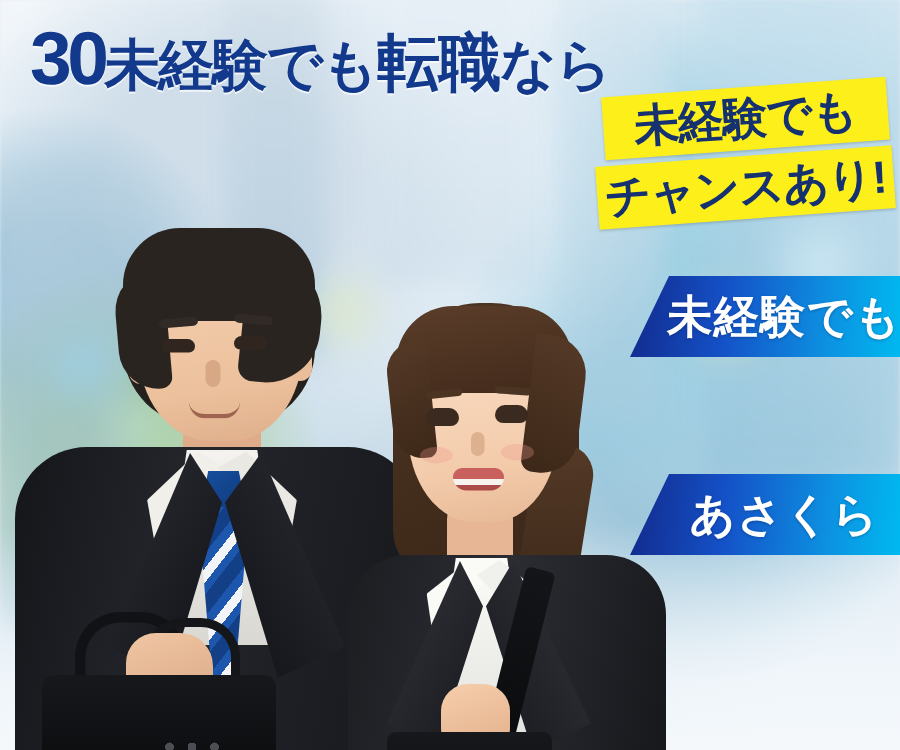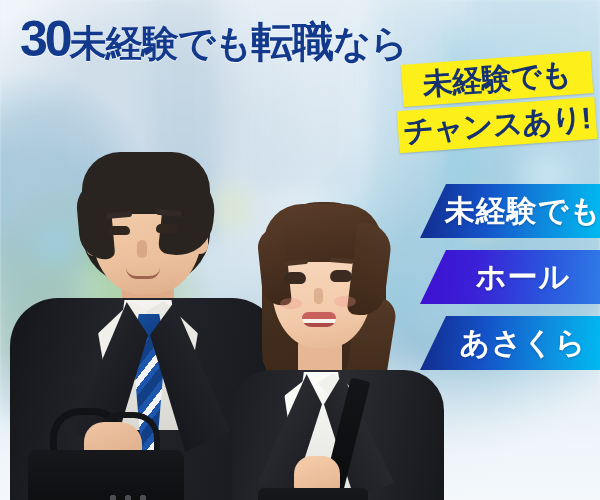--- a/index.html
+++ b/index.html
@@ -470,22 +470,19 @@
       <span>未経験でも</span>
     </div>
   <div class="badge b2">
       <span>チャンスあり!</span>
     </div>
 
   <div class="cat-list">
     <div class="cat c1 style-a">
       <span class="cat-label">未経験でも</span>
     </div>
-    <div class="cat c2 style-b">
-      <span class="cat-label">ホール</span>
-    </div>
     <div class="cat c3 style-a">
       <span class="cat-label">あさくら</span>
     </div>
   </div>
 
 
 </div>
 
 </body></html>

